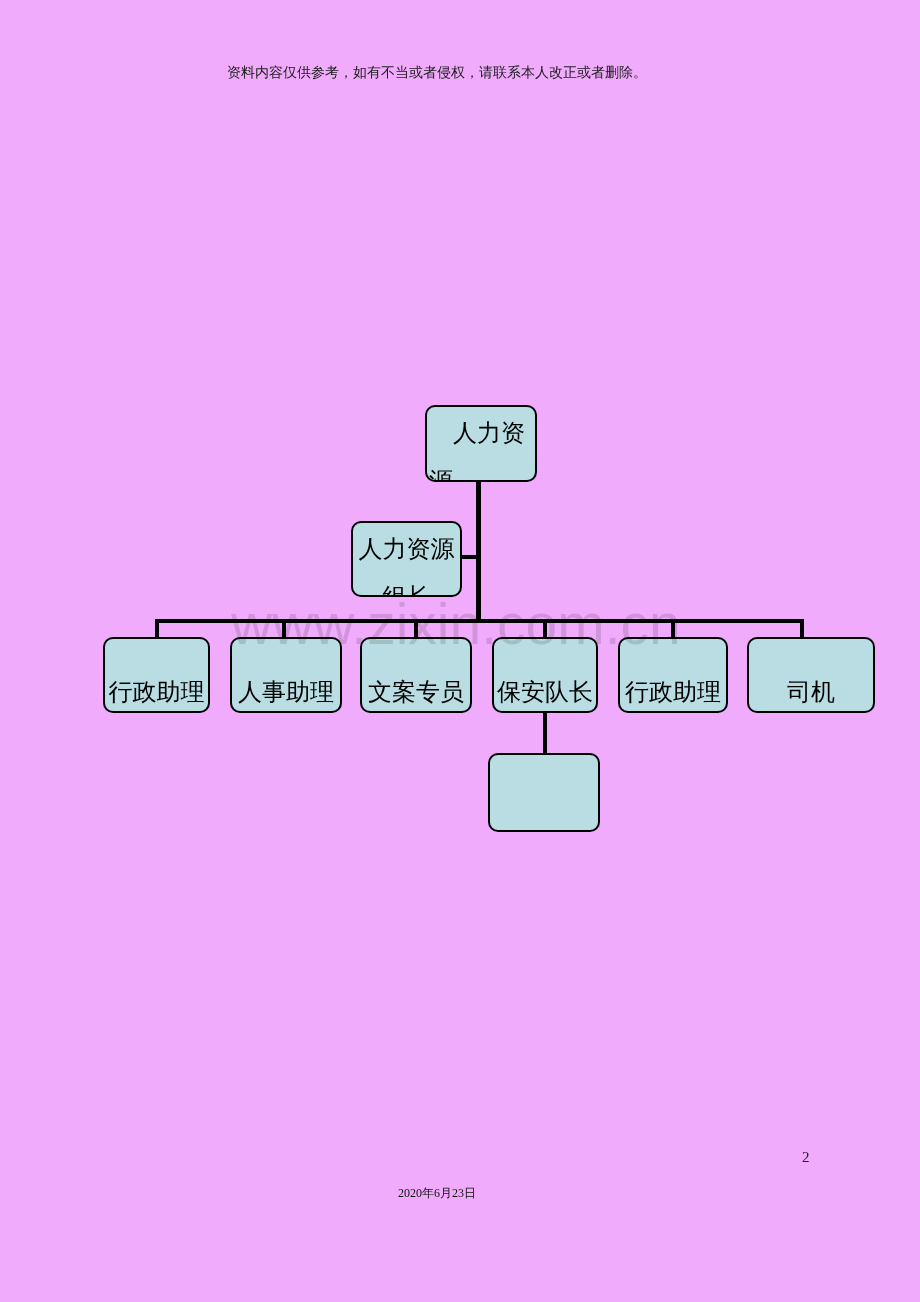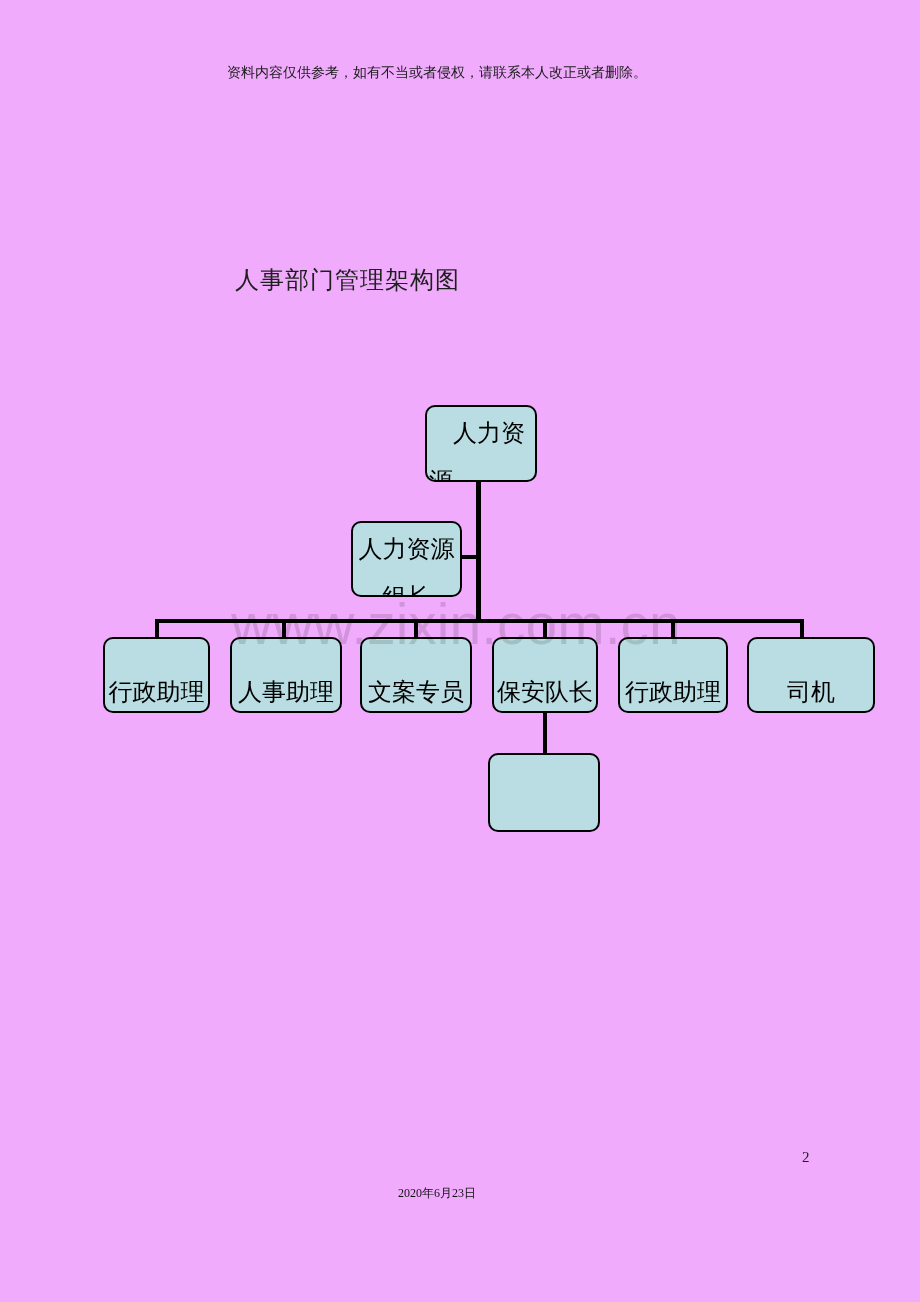--- a/index.html
+++ b/index.html
@@ -95,21 +95,20 @@
     font-family:"Liberation Serif",serif;font-size:12px;color:#111;
   }
 </style>
 </head>
 <body>
 
 <div class="page">
 
   <div class="header">资料内容仅供参考，如有不当或者侵权，请联系本人改正或者删除。</div>
 
-  <div class="doc-title">人事部门管理架构图</div>
 
   <div>
 
     <div class="box" id="box-root">
       <div class="txt">人力资源</div>
     </div>
 
     <div class="box" id="box-lead">
       <div class="txt">人力资源组长</div>
     </div>

